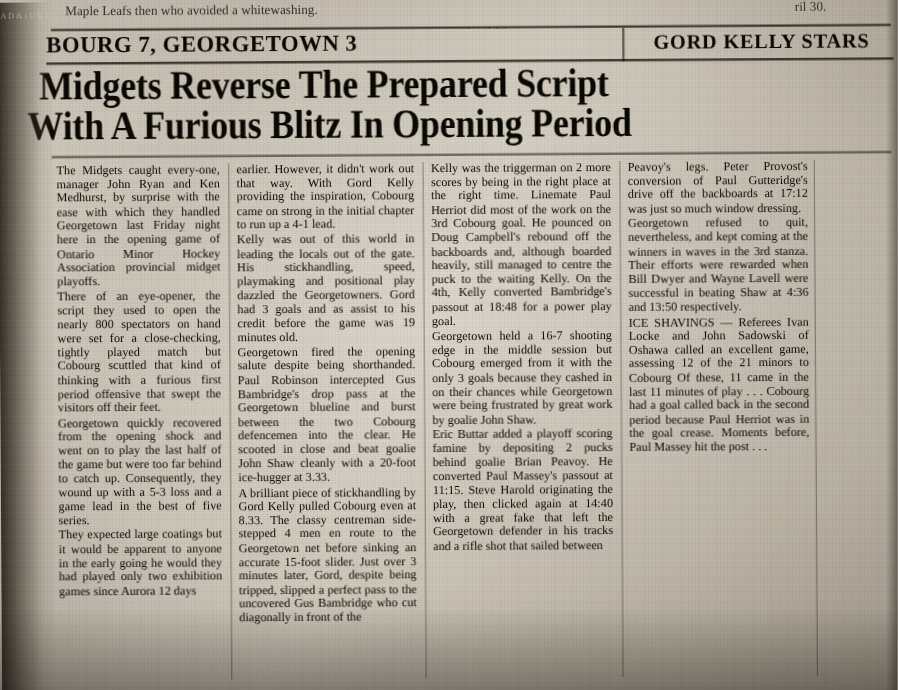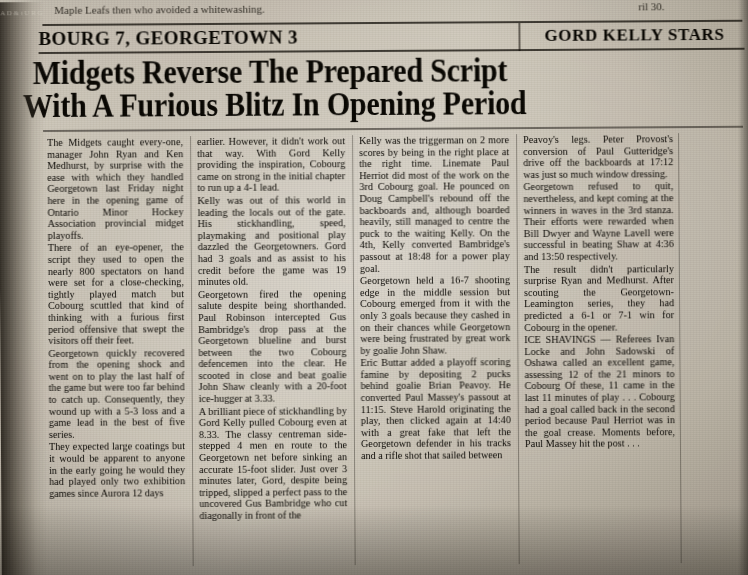--- a/index.html
+++ b/index.html
@@ -124,21 +124,21 @@
 <body>
 
 <div id="page">
   <div id="paper"></div>
 
   <div id="content-wrap">
 
     <div id="topstrip">
       <span class="strip-text" style="left:56px;">Maple Leafs    then    who avoided a whitewashing.</span>
       <span class="strip-text" style="left:388px;margin-top:20px;">April 30. at an</span>
-      <span class="strip-text" style="left:640px;">ril 30.</span>
+      <span class="strip-text" style="left:664px;">ril 30.</span>
     </div>
     <div class="rule" style="left:44px;top:22px;width:700px;height:2px;"></div>
     <div class="rule" style="left:40px;top:50px;width:706px;height:2px;"></div>
     <div class="rule" style="left:44px;top:128px;width:700px;height:2px;opacity:.5;"></div>
     <div class="rule" style="left:520px;top:24px;width:2px;height:28px;opacity:.55;"></div>
 
     <div id="masthead">
       <div id="mast-left">BOURG 7, GEORGETOWN 3</div>
       <div id="mast-right">GORD KELLY STARS</div>
     </div>
@@ -170,21 +170,20 @@
 
       <div class="col" id="col3">
         <p>Kelly was the triggerman on 2 more scores by being in the right place at the right time. Linemate Paul Herriot did most of the work on the 3rd Cobourg goal. He pounced on Doug Campbell's rebound off the backboards and, although boarded heavily, still managed to centre the puck to the waiting Kelly. On the 4th, Kelly converted Bambridge's passout at 18:48 for a power play goal.</p>
         <p>Georgetown held a 16-7 shooting edge in the middle session but Cobourg emerged from it with the only 3 goals because they cashed in on their chances while Georgetown were being frustrated by great work by goalie John Shaw.</p>
         <p>Eric Buttar added a playoff scoring famine by depositing 2 pucks behind goalie Brian Peavoy. He converted Paul Massey's passout at 11:15. Steve Harold originating the play, then clicked again at 14:40 with a great fake that left the Georgetown defender in his tracks and a rifle shot that sailed between</p>
       </div>
 
       <div class="col" id="col4">
         <p>Peavoy's legs. Peter Provost's conversion of Paul Gutteridge's drive off the backboards at 17:12 was just so much window dressing.</p>
         <p>Georgetown refused to quit, nevertheless, and kept coming at the winners in waves in the 3rd stanza. Their efforts were rewarded when Bill Dwyer and Wayne Lavell were successful in beating Shaw at 4:36 and 13:50 respectively.</p>
-        <p>The result didn't particularly surprise Ryan and Medhurst. After scouting the Georgetown-Leamington series, they had predicted a 6-1 or 7-1 win for Cobourg in the opener.</p>
         <p>ICE SHAVINGS — Referees Ivan Locke and John Sadowski of Oshawa called an excellent game, assessing 12 of the 21 minors to Cobourg  Of these, 11 came in the last 11 minutes of play . . . Cobourg had a goal called back in the second period because Paul Herriot was in the goal crease.  Moments  before, Paul Massey hit the post . . .</p>
       </div>
     </div>
 
     <div id="leftedge"></div>
     <div id="leftcol">A D &amp; t U R G</div>
 
   </div>
 
   <div id="grain"></div>

